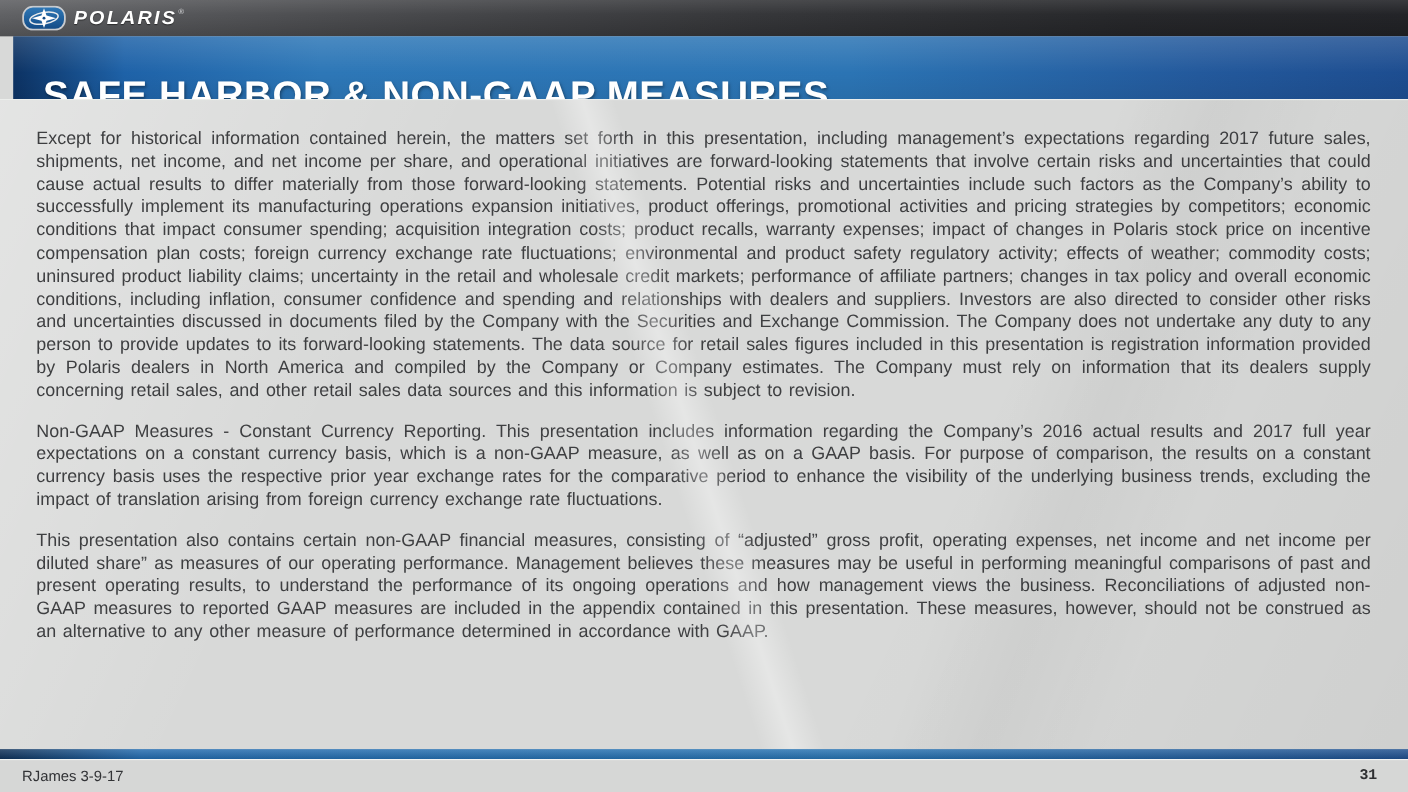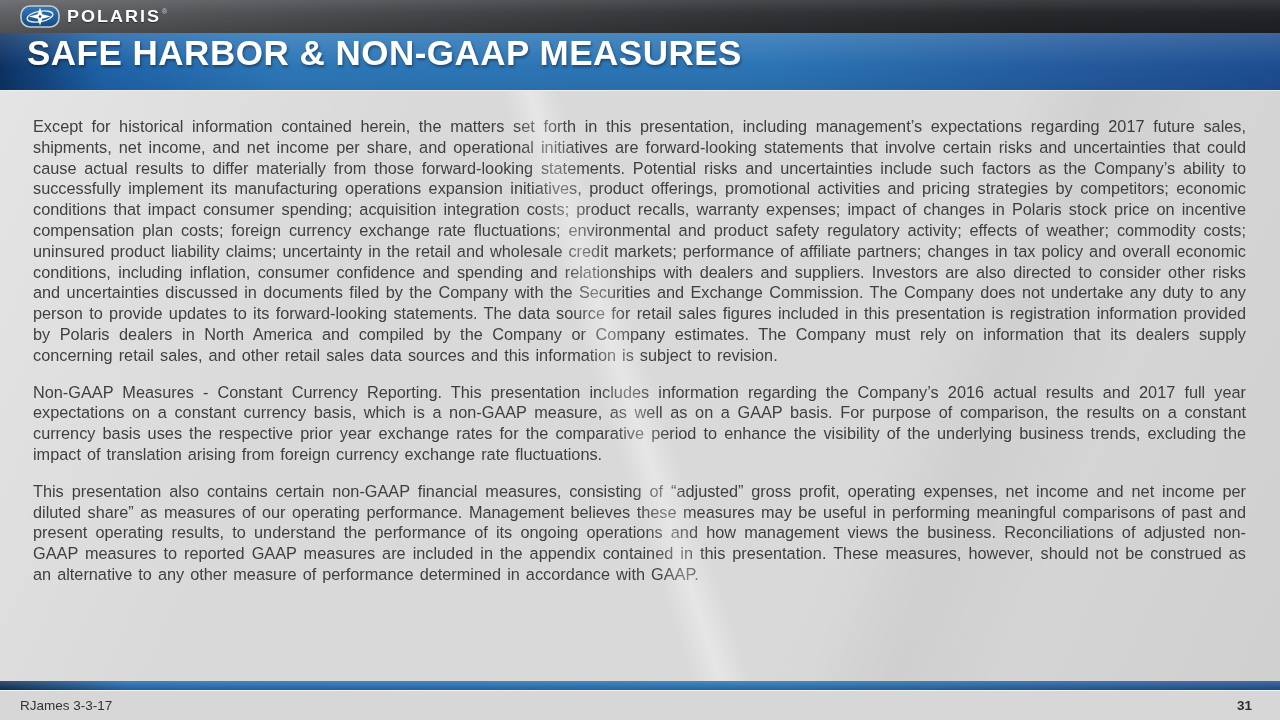--- a/index.html
+++ b/index.html
@@ -16,20 +16,21 @@
   .topbar {
     position: absolute;
     top: 0; left: 0; right: 0;
     height: 33px;
     background:
       linear-gradient(180deg, rgba(255,255,255,0.10) 0%, rgba(255,255,255,0) 40%, rgba(0,0,0,0.18) 100%),
       linear-gradient(90deg, #616265 0%, #4b4c4f 25%, #353639 55%, #27282b 80%, #232428 100%);
     display: flex;
     align-items: center;
     justify-content: space-between;
+    font-style: italic;
   }
   .logo {
     display: flex;
     align-items: center;
     margin-left: 20px;
     height: 100%;
   }
   .logo svg { display: block; }
   .wordmark {
     color: #ffffff;
@@ -57,27 +58,27 @@
     letter-spacing: 0px;
     transform: scaleX(0.72) scaleY(1.05);
     transform-origin: right center;
     text-shadow: 0 1px 2px rgba(0,0,0,0.6);
     white-space: nowrap;
   }
 
   
   .banner {
     position: absolute;
-    top: 33px; left: 0; right: 0;
+    top: 33px; left: 12px; right: 0;
     height: 74px;
     background:
       linear-gradient(180deg, rgba(255,255,255,0.14) 0%, rgba(255,255,255,0) 45%, rgba(0,0,0,0.10) 100%),
       linear-gradient(90deg, #0c3263 0%, #1e62a8 8%, #2d77b7 22%, #2b74b4 60%, #23599c 85%, #1d4d90 100%);
     display: flex;
-    align-items: flex-start;
+    align-items: flex-end;
   }
   .banner h1 {
     margin: 0 0 0 27px;
     color: #ffffff;
     font-size: 35px;
     font-weight: 700;
     letter-spacing: 0.5px;
     text-shadow: 1px 2px 3px rgba(0,0,0,0.40);
     white-space: nowrap;
   }
@@ -134,20 +135,21 @@
   .author-date {
     margin-left: 20px;
     color: #323336;
     font-size: 13.5px;
   }
   .page-number {
     margin-right: 28px;
     color: #2e2f31;
     font-size: 13.5px;
     font-weight: 700;
+    font-family: Liberation Mono, monospace;
   }
 </style>
 </head>
 <body>
 
 <div class="slide">
 
   <header class="topbar">
     <div class="logo">
       <span>
@@ -174,17 +176,17 @@
   </div>
 
   <main class="bodyarea">
     <p class="first">Except for historical information contained herein, the matters set forth in this presentation, including management’s expectations regarding 2017 future sales, shipments, net income, and net income per share, and operational initiatives are forward-looking statements that involve certain risks and uncertainties that could cause actual results to differ materially from those forward-looking statements.  Potential risks and uncertainties include such factors as the Company’s ability to successfully implement its manufacturing operations expansion initiatives, product offerings, promotional activities and pricing strategies by competitors; economic conditions that impact consumer spending; acquisition integration costs; product recalls, warranty expenses; impact of changes in Polaris stock price on incentive compensation plan costs; foreign currency exchange rate fluctuations; environmental and product safety regulatory activity; effects of weather; commodity costs; uninsured product liability claims; uncertainty in the retail and wholesale credit markets; performance of affiliate partners; changes in tax policy and overall economic conditions, including inflation, consumer confidence and spending and relationships with dealers and suppliers. Investors are also directed to consider other risks and uncertainties discussed in documents filed by the Company with the Securities and Exchange Commission.  The Company does not undertake any duty to any person to provide updates to its forward-looking statements. The data source for retail sales figures included in this presentation is registration information provided by Polaris dealers in North America and compiled by the Company or Company estimates.  The Company must rely on information that its dealers supply concerning retail sales, and other retail sales data sources and this information is subject to revision.</p>
     <p>Non-GAAP Measures - Constant Currency Reporting.  This presentation includes information regarding the Company’s 2016 actual results and 2017 full year expectations on a constant currency basis, which is a non-GAAP measure, as well as on a GAAP basis. For purpose of comparison, the results on a constant currency basis uses the respective prior year exchange rates for the comparative period to enhance the visibility of the underlying business trends, excluding the impact of translation arising from foreign currency exchange rate fluctuations.</p>
     <p>This presentation also contains certain non-GAAP financial measures, consisting of “adjusted” gross profit, operating expenses, net income and net income per diluted share” as measures of our operating performance. Management believes these measures may be useful in performing meaningful comparisons of past and present operating results, to understand the performance of its ongoing operations and how management views the business. Reconciliations of adjusted non-GAAP measures to reported GAAP measures are included in the appendix contained in this presentation. These measures, however, should not be construed as an alternative to any other measure of performance determined in accordance with GAAP.</p>
   </main>
 
   <div class="footer-bar"></div>
   <footer class="footer-strip">
-    <span class="author-date">RJames 3-3-17</span>
+    <span class="author-date">RJames 3-9-17</span>
     <span class="page-number">31</span>
   </footer>
 
 </div>
 
 </body></html>

